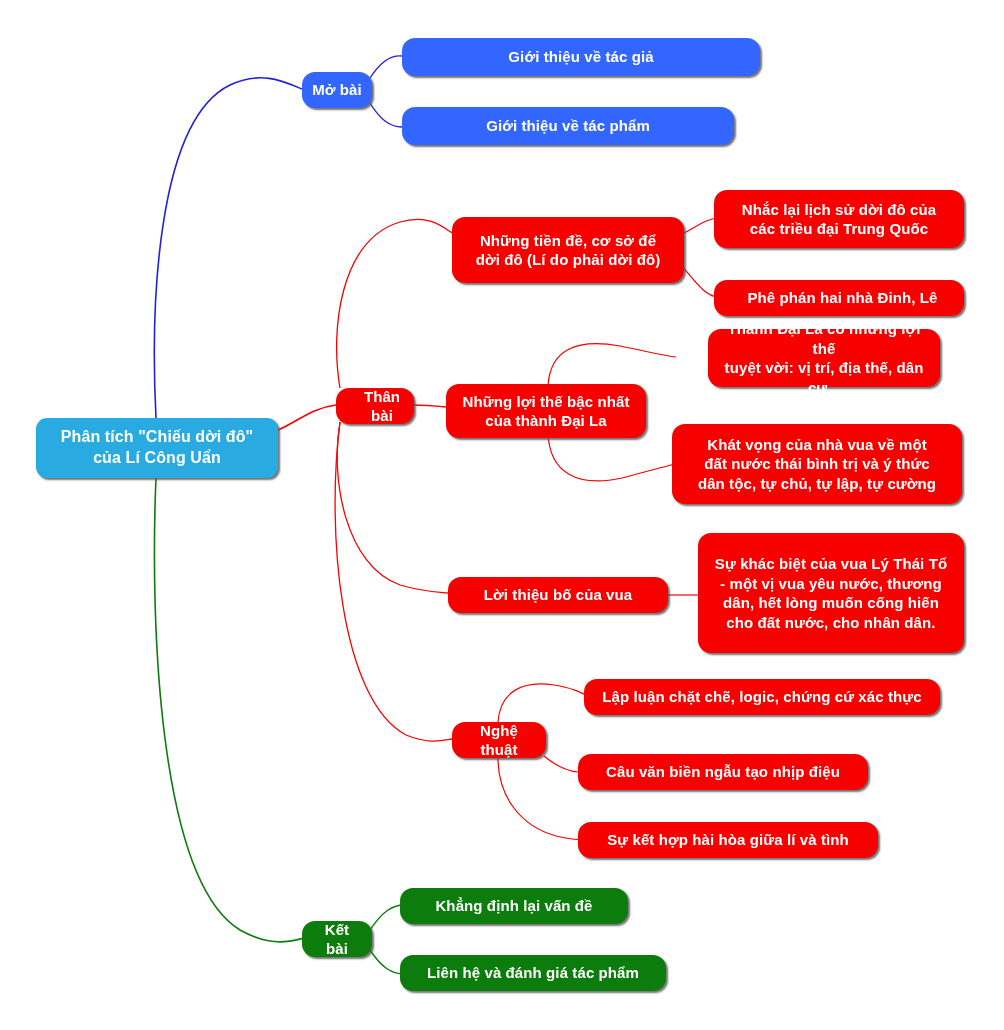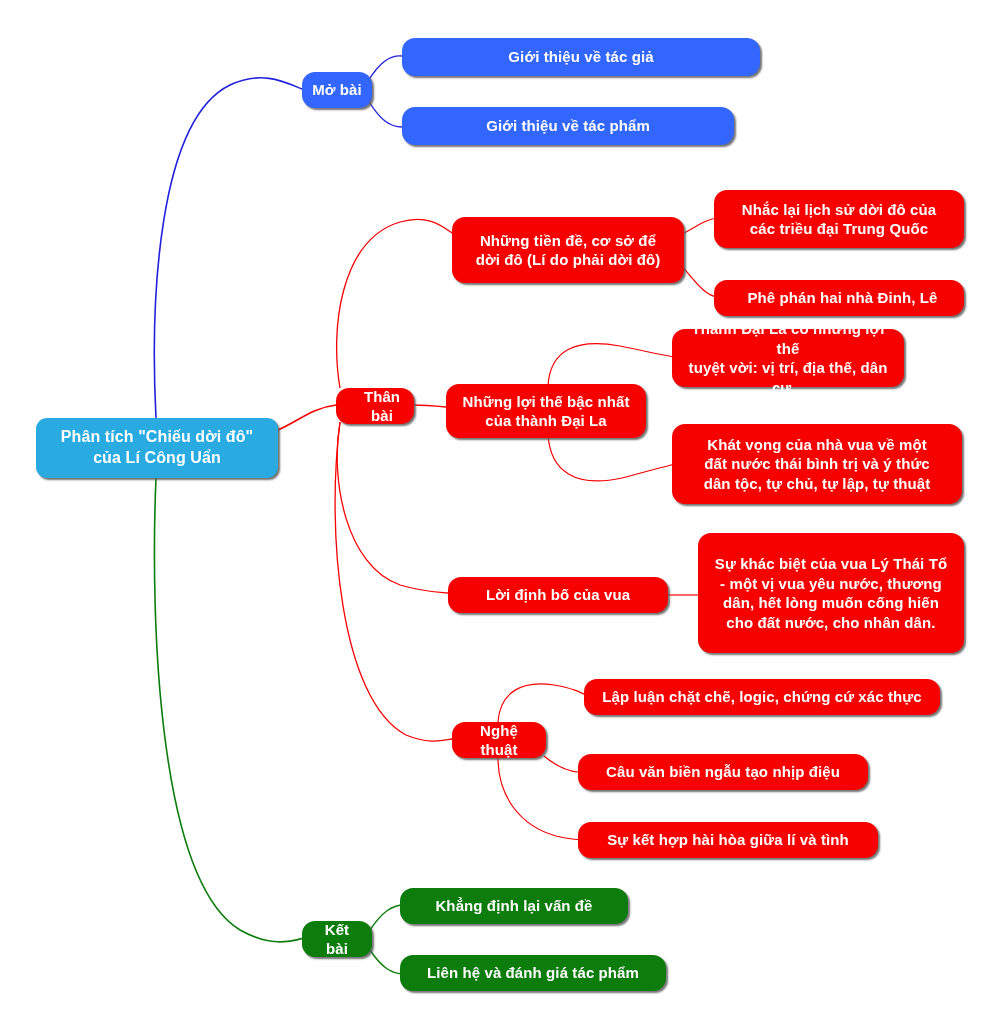--- a/index.html
+++ b/index.html
@@ -128,32 +128,32 @@
 các triều đại Trung Quốc</span>
   </div>
   <div class="node red" style="left:714px; top:280px; width:250px; height:36px;padding-left:17px;">
     <span>Phê phán hai nhà Đinh, Lê</span>
   </div>
 
   <div class="node red" style="left:446px; top:384px; width:200px; height:54px;">
     <span>Những lợi thế bậc nhất
 của thành Đại La</span>
   </div>
-  <div class="node red" style="left:672px; top:329px; width:232px; height:58px;justify-content:center;">
+  <div class="node red" style="left:708px; top:329px; width:232px; height:58px;justify-content:center;">
     <span>Thành Đại La có những lợi thế
 tuyệt vời: vị trí, địa thế, dân cư...</span>
   </div>
   <div class="node red" style="left:672px; top:424px; width:290px; height:80px;">
     <span>Khát vọng của nhà vua về một
 đất nước thái bình trị và ý thức
-dân tộc, tự chủ, tự lập, tự thuật</span>
+dân tộc, tự chủ, tự lập, tự cường</span>
   </div>
 
   <div class="node red" style="left:448px; top:577px; width:220px; height:36px;">
-    <span>Lời định bố của vua</span>
+    <span>Lời thiệu bố của vua</span>
   </div>
   <div class="node red" style="left:698px; top:533px; width:266px; height:120px;">
     <span>Sự khác biệt của vua Lý Thái Tổ
 - một vị vua yêu nước, thương
 dân, hết lòng muốn cống hiến
 cho đất nước, cho nhân dân.</span>
   </div>
 
   <div class="node red" style="left:452px; top:722px; width:94px; height:36px;">
     <span>Nghệ thuật</span>

